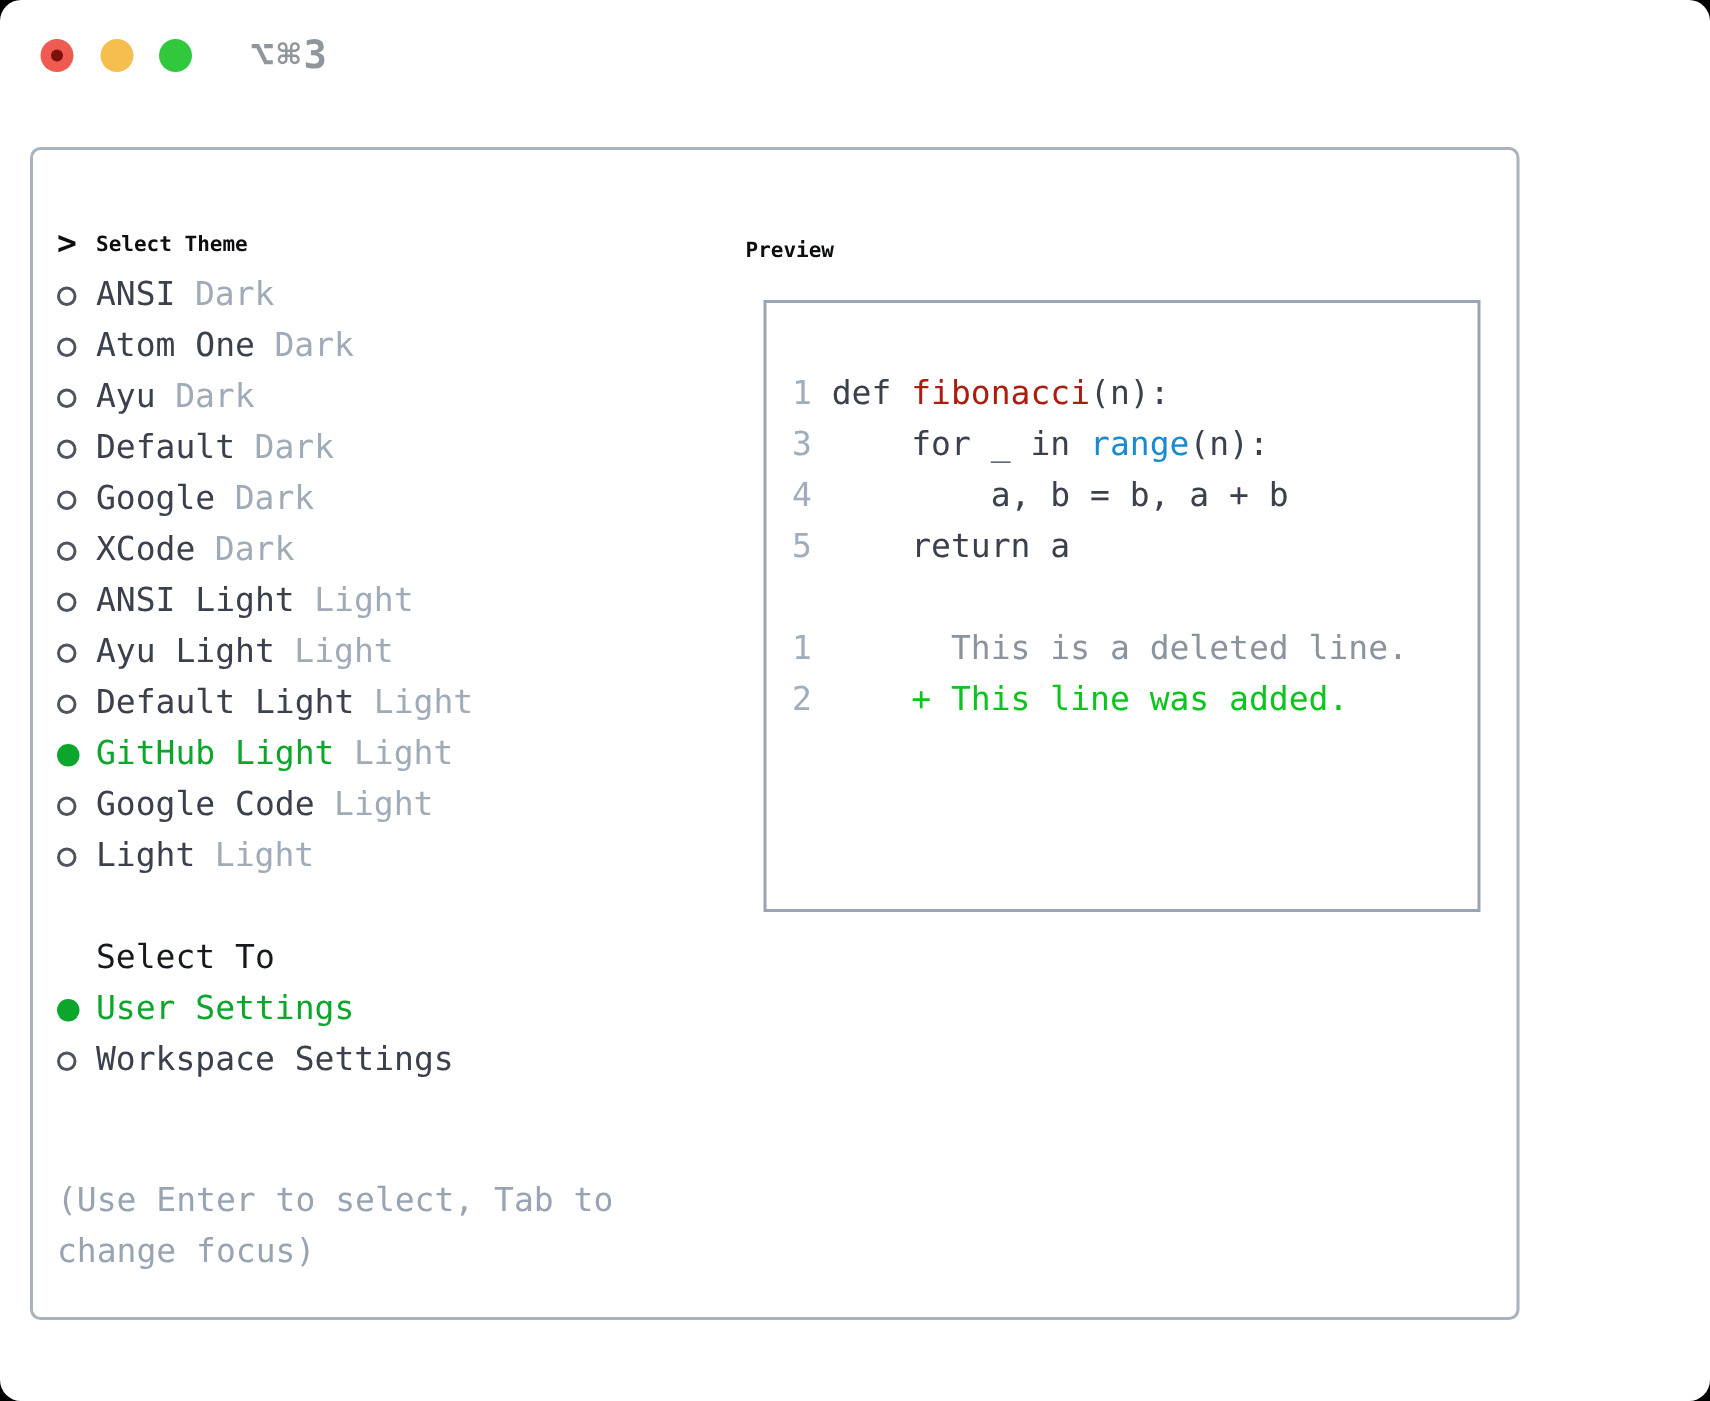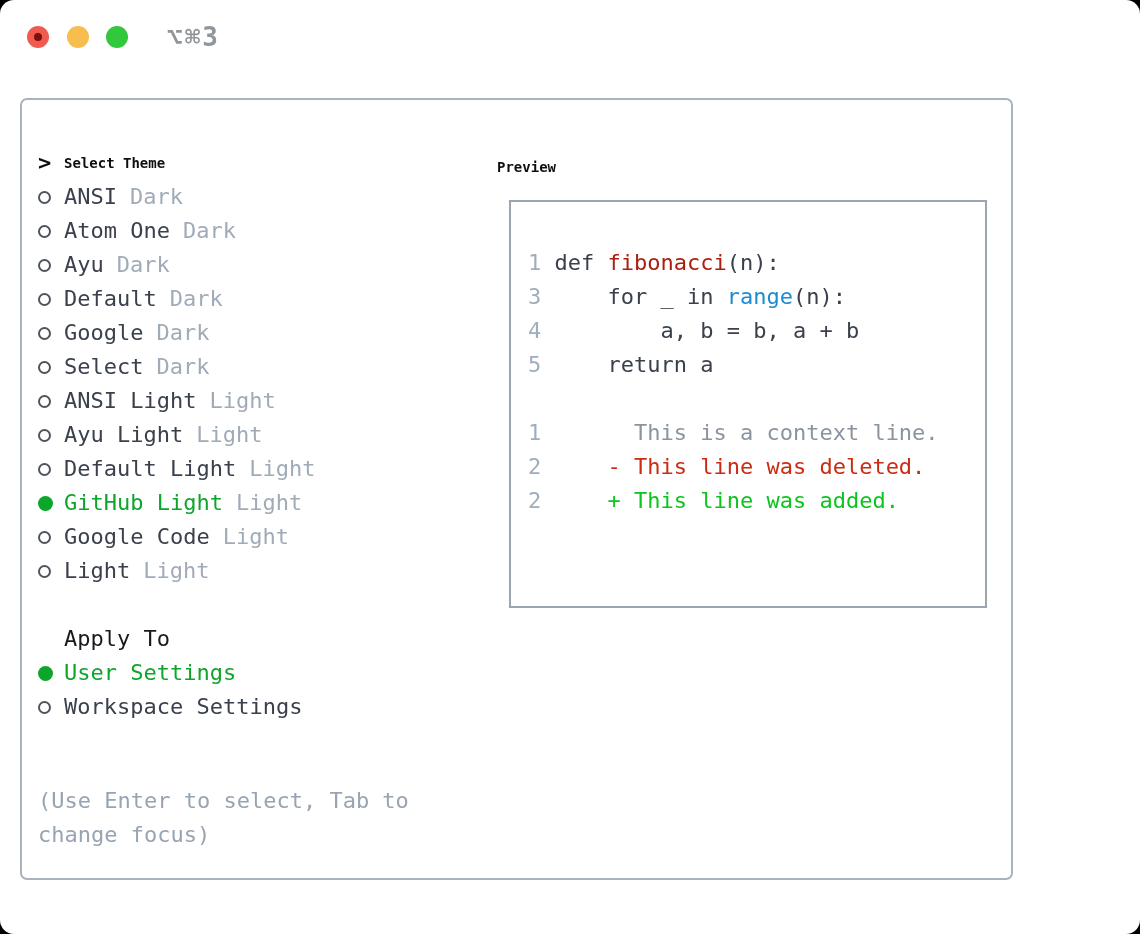--- a/index.html
+++ b/index.html
@@ -81,49 +81,48 @@
     <div class="row">
       <span class="marker"><span class="prompt">&gt;</span></span>
       <span class="hdr">Select Theme</span>
     </div>
 
   <div class="row"><span class="marker"><span class="radio"></span></span><span class="tname">ANSI</span><span class="tvariant">Dark</span></div>
       <div class="row"><span class="marker"><span class="radio"></span></span><span class="tname">Atom One</span><span class="tvariant">Dark</span></div>
       <div class="row"><span class="marker"><span class="radio"></span></span><span class="tname">Ayu</span><span class="tvariant">Dark</span></div>
       <div class="row"><span class="marker"><span class="radio"></span></span><span class="tname">Default</span><span class="tvariant">Dark</span></div>
       <div class="row"><span class="marker"><span class="radio"></span></span><span class="tname">Google</span><span class="tvariant">Dark</span></div>
-      <div class="row"><span class="marker"><span class="radio"></span></span><span class="tname">Select</span><span class="tvariant">Dark</span></div>
+      <div class="row"><span class="marker"><span class="radio"></span></span><span class="tname">XCode</span><span class="tvariant">Dark</span></div>
       <div class="row"><span class="marker"><span class="radio"></span></span><span class="tname">ANSI Light</span><span class="tvariant">Light</span></div>
       <div class="row"><span class="marker"><span class="radio"></span></span><span class="tname">Ayu Light</span><span class="tvariant">Light</span></div>
       <div class="row"><span class="marker"><span class="radio"></span></span><span class="tname">Default Light</span><span class="tvariant">Light</span></div>
       <div class="row"><span class="marker"><span class="radio on"></span></span><span class="tname on">GitHub Light</span><span class="tvariant">Light</span></div>
       <div class="row"><span class="marker"><span class="radio"></span></span><span class="tname">Google Code</span><span class="tvariant">Light</span></div>
       <div class="row"><span class="marker"><span class="radio"></span></span><span class="tname">Light</span><span class="tvariant">Light</span></div>
     </div>
 
   <div class="apply-list">
     <div class="row">
       <span class="marker"></span>
-      <span class="hdr2">Apply To</span>
+      <span class="hdr2">Select To</span>
     </div>
 
   <div class="row"><span class="marker"><span class="radio on"></span></span><span class="tname on">User Settings</span></div>
       <div class="row"><span class="marker"><span class="radio"></span></span><span class="tname">Workspace Settings</span></div>
     </div>
 
   <div class="help">(Use Enter to select, Tab to change focus)</div>
 
   <div class="preview-header hdr">Preview</div>
 
   <div class="preview-box">
     <div class="plines">
         <div class="pline"><span class="t-ln">1 </span><span class="t-fg">def </span><span class="t-func">fibonacci</span><span class="t-fg">(n):</span></div>
         <div class="pline"><span class="t-ln">3 </span><span class="t-fg">    for _ in </span><span class="t-call">range</span><span class="t-fg">(n):</span></div>
         <div class="pline"><span class="t-ln">4 </span><span class="t-fg">        a, b = b, a + b</span></div>
         <div class="pline"><span class="t-ln">5 </span><span class="t-fg">    return a</span></div>
         <div class="pline"><span class="t-ln"></span></div>
-        <div class="pline"><span class="t-ln">1 </span><span class="t-ctx">      This is a context line.</span></div>
-        <div class="pline"><span class="t-ln">2 </span><span class="t-del">    - This line was deleted.</span></div>
+        <div class="pline"><span class="t-ln">1 </span><span class="t-ctx">      This is a deleted line.</span></div>
         <div class="pline"><span class="t-ln">2 </span><span class="t-add">    + This line was added.</span></div>
       </div>
   </div>
 
 </div>
 
 </body></html>

